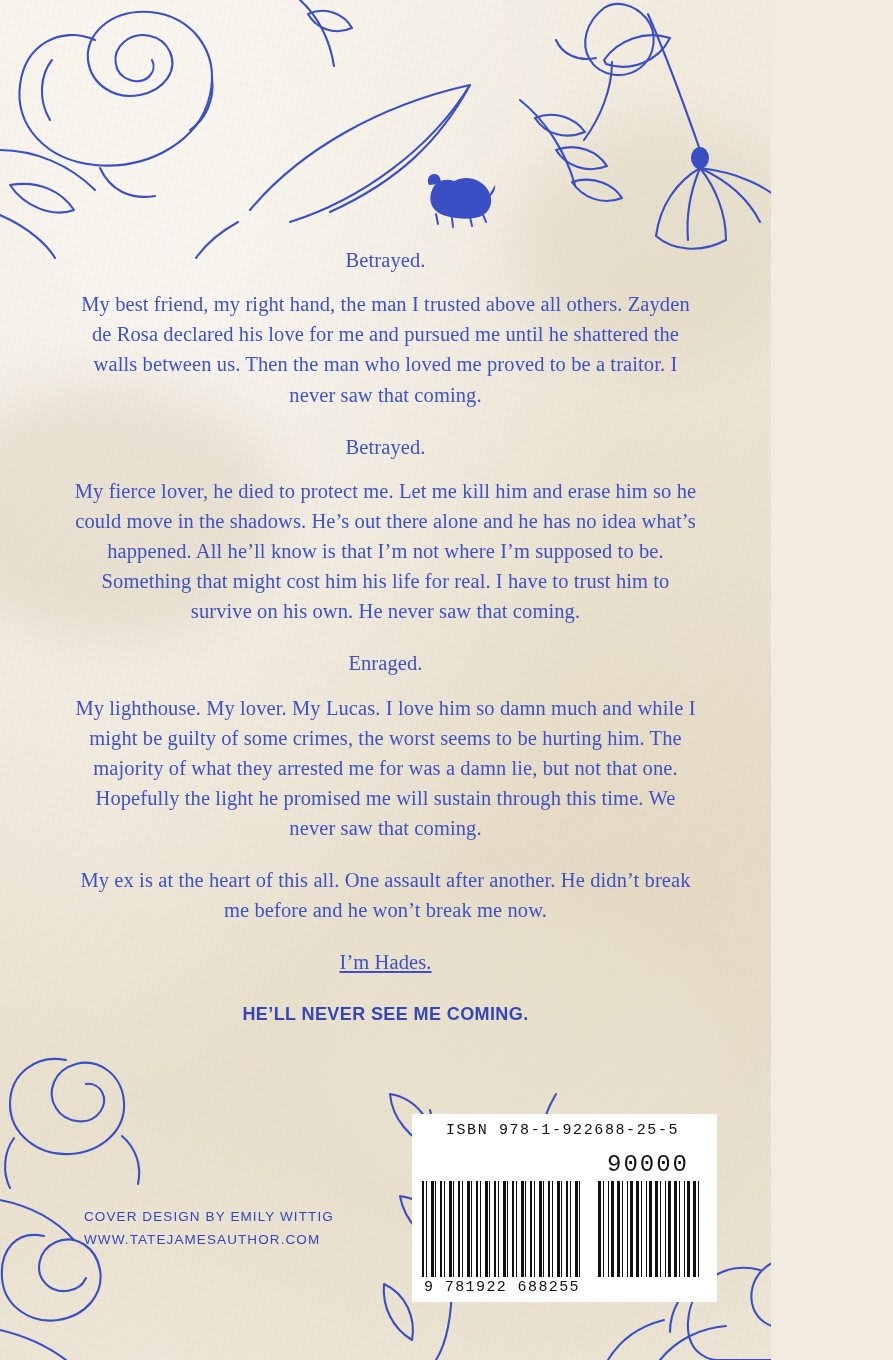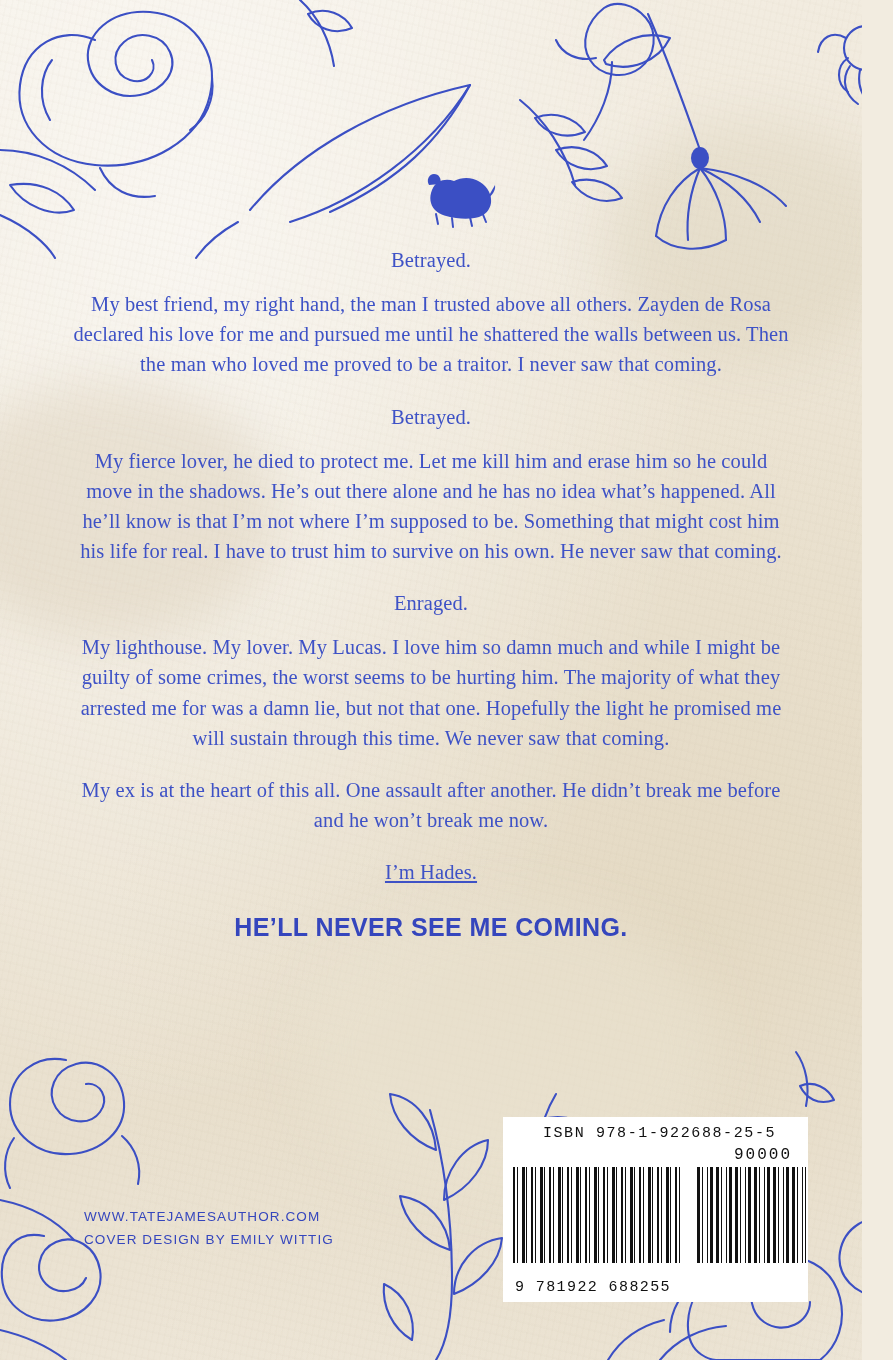--- a/index.html
+++ b/index.html
@@ -9,21 +9,21 @@
   body {
     width: 893px;
     height: 1360px;
     background: #f2ece0;
     font-family: "Liberation Serif", serif;
     overflow: hidden;
   }
 
   #book-back-cover {
     position: relative;
-    width: 862px;
+    width: 771px;
     height: 1360px;
     background:
       radial-gradient(ellipse at 22% 18%, rgba(255,255,255,0.55) 0%, rgba(255,255,255,0) 55%),
       radial-gradient(ellipse at 80% 72%, rgba(224,212,186,0.55) 0%, rgba(224,212,186,0) 60%),
       linear-gradient(160deg, #f5f0e6 0%, #efe8da 35%, #e9e0ce 70%, #f1ebe0 100%);
     overflow: hidden;
   }
 
   
   .paper-grain {
@@ -74,21 +74,21 @@
   }
   .blurb p.last-line {
     margin: 0 0 26px 0;
     text-decoration: underline;
   }
 
   .tagline {
     margin-top: 8px;
     font-family: "Liberation Sans", sans-serif;
     font-weight: bold;
-    font-size: 25px;
+    font-size: 18px;
     letter-spacing: 0.4px;
     color: #3546bd;
     text-align: center;
   }
 
   
   .credits {
     position: absolute;
     left: 84px;
     bottom: 108px;
@@ -100,38 +100,38 @@
     text-transform: uppercase;
   }
 
   
   .barcode-box {
     position: absolute;
     right: 54px;
     bottom: 58px;
     width: 305px;
     background: #ffffff;
-    padding: 8px 2px 6px 10px;
+    padding: 8px 14px 6px 10px;
     box-sizing: border-box;
   }
   .isbn-text {
     font-family: "Liberation Mono", monospace;
     font-size: 15px;
     letter-spacing: 1.6px;
     color: #111;
     text-align: center;
     margin-bottom: 2px;
   }
   .price-code {
     font-family: "Liberation Mono", monospace;
-    font-size: 16px;
+    font-size: 24px;
     letter-spacing: 2px;
     color: #111;
     text-align: right;
-    margin: 4px 14px 3px 0;
+    margin: 12px 14px 3px 0;
   }
   .bars {
     height: 96px;
     width: 100%;
     background-image: repeating-linear-gradient(
       to right,
       #111 0px, #111 2px,
       #fff 2px, #fff 4px,
       #111 4px, #111 5px,
       #fff 5px, #fff 9px,
@@ -158,21 +158,21 @@
       #fff 11px, #fff 13px,
       #111 13px, #111 16px,
       #fff 16px, #fff 19px
     );
   }
   .barcode-digits {
     font-family: "Liberation Mono", monospace;
     font-size: 15px;
     letter-spacing: 1.4px;
     color: #111;
-    margin-top: 16px;
+    margin-top: 2px;
     padding-left: 2px;
   }
 </style>
 </head>
 <body>
 
 <div id="book-back-cover">
 
   <div class="paper-grain"></div>
   <div class="paper-stain" style="left:-60px; top:380px; width:340px; height:260px; background:rgba(205,190,160,0.30);"></div>
@@ -299,22 +299,22 @@
     <p class="body-line">My fierce lover, he died to protect me. Let me kill him and erase him so he could move in the shadows. He’s out there alone and he has no idea what’s happened. All he’ll know is that I’m not where I’m supposed to be. Something that might cost him his life for real. I have to trust him to survive on his own. He never saw that coming.</p>
     <p class="heading-line">Enraged.</p>
     <p class="body-line">My lighthouse. My lover. My Lucas. I love him so damn much and while I might be guilty of some crimes, the worst seems to be hurting him. The majority of what they arrested me for was a damn lie, but not that one. Hopefully the light he promised me will sustain through this time. We never saw that coming.</p>
     <p class="body-line">My ex is at the heart of this all. One assault after another. He didn’t break me before and he won’t break me now.</p>
     <p class="last-line">I’m Hades.</p>
 
     <div class="tagline">HE’LL NEVER SEE ME COMING.</div>
   </div>
 
   <div class="credits">
+    <div>COVER DESIGN BY EMILY WITTIG</div>
     <div>WWW.TATEJAMESAUTHOR.COM</div>
-    <div>COVER DESIGN BY EMILY WITTIG</div>
   </div>
 
   <div class="barcode-box">
     <div class="isbn-text">ISBN 978-1-922688-25-5</div>
     <div class="price-code">90000</div>
     <div class="bars-split">
       <div class="bars-left">
           <div class="bars"></div>
         </div>
       <div class="bars-right">

